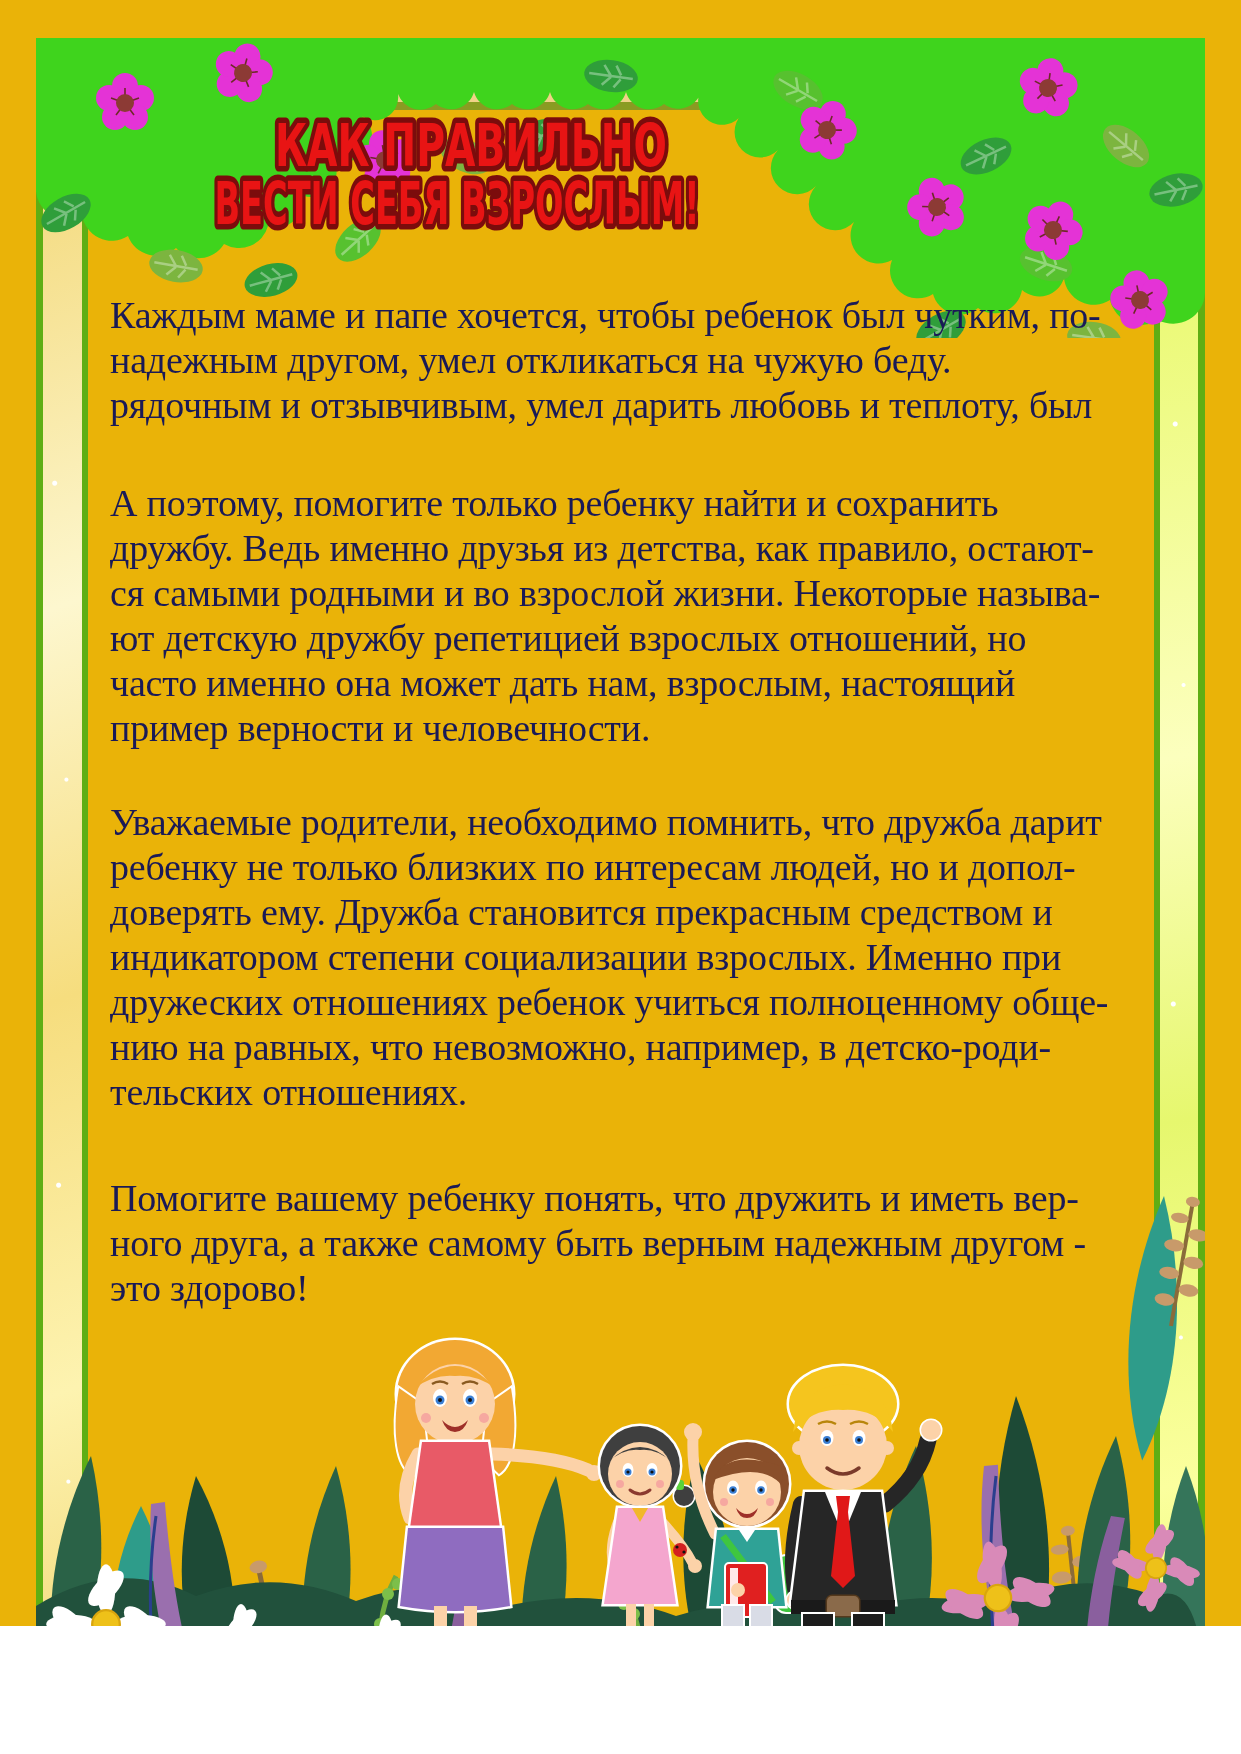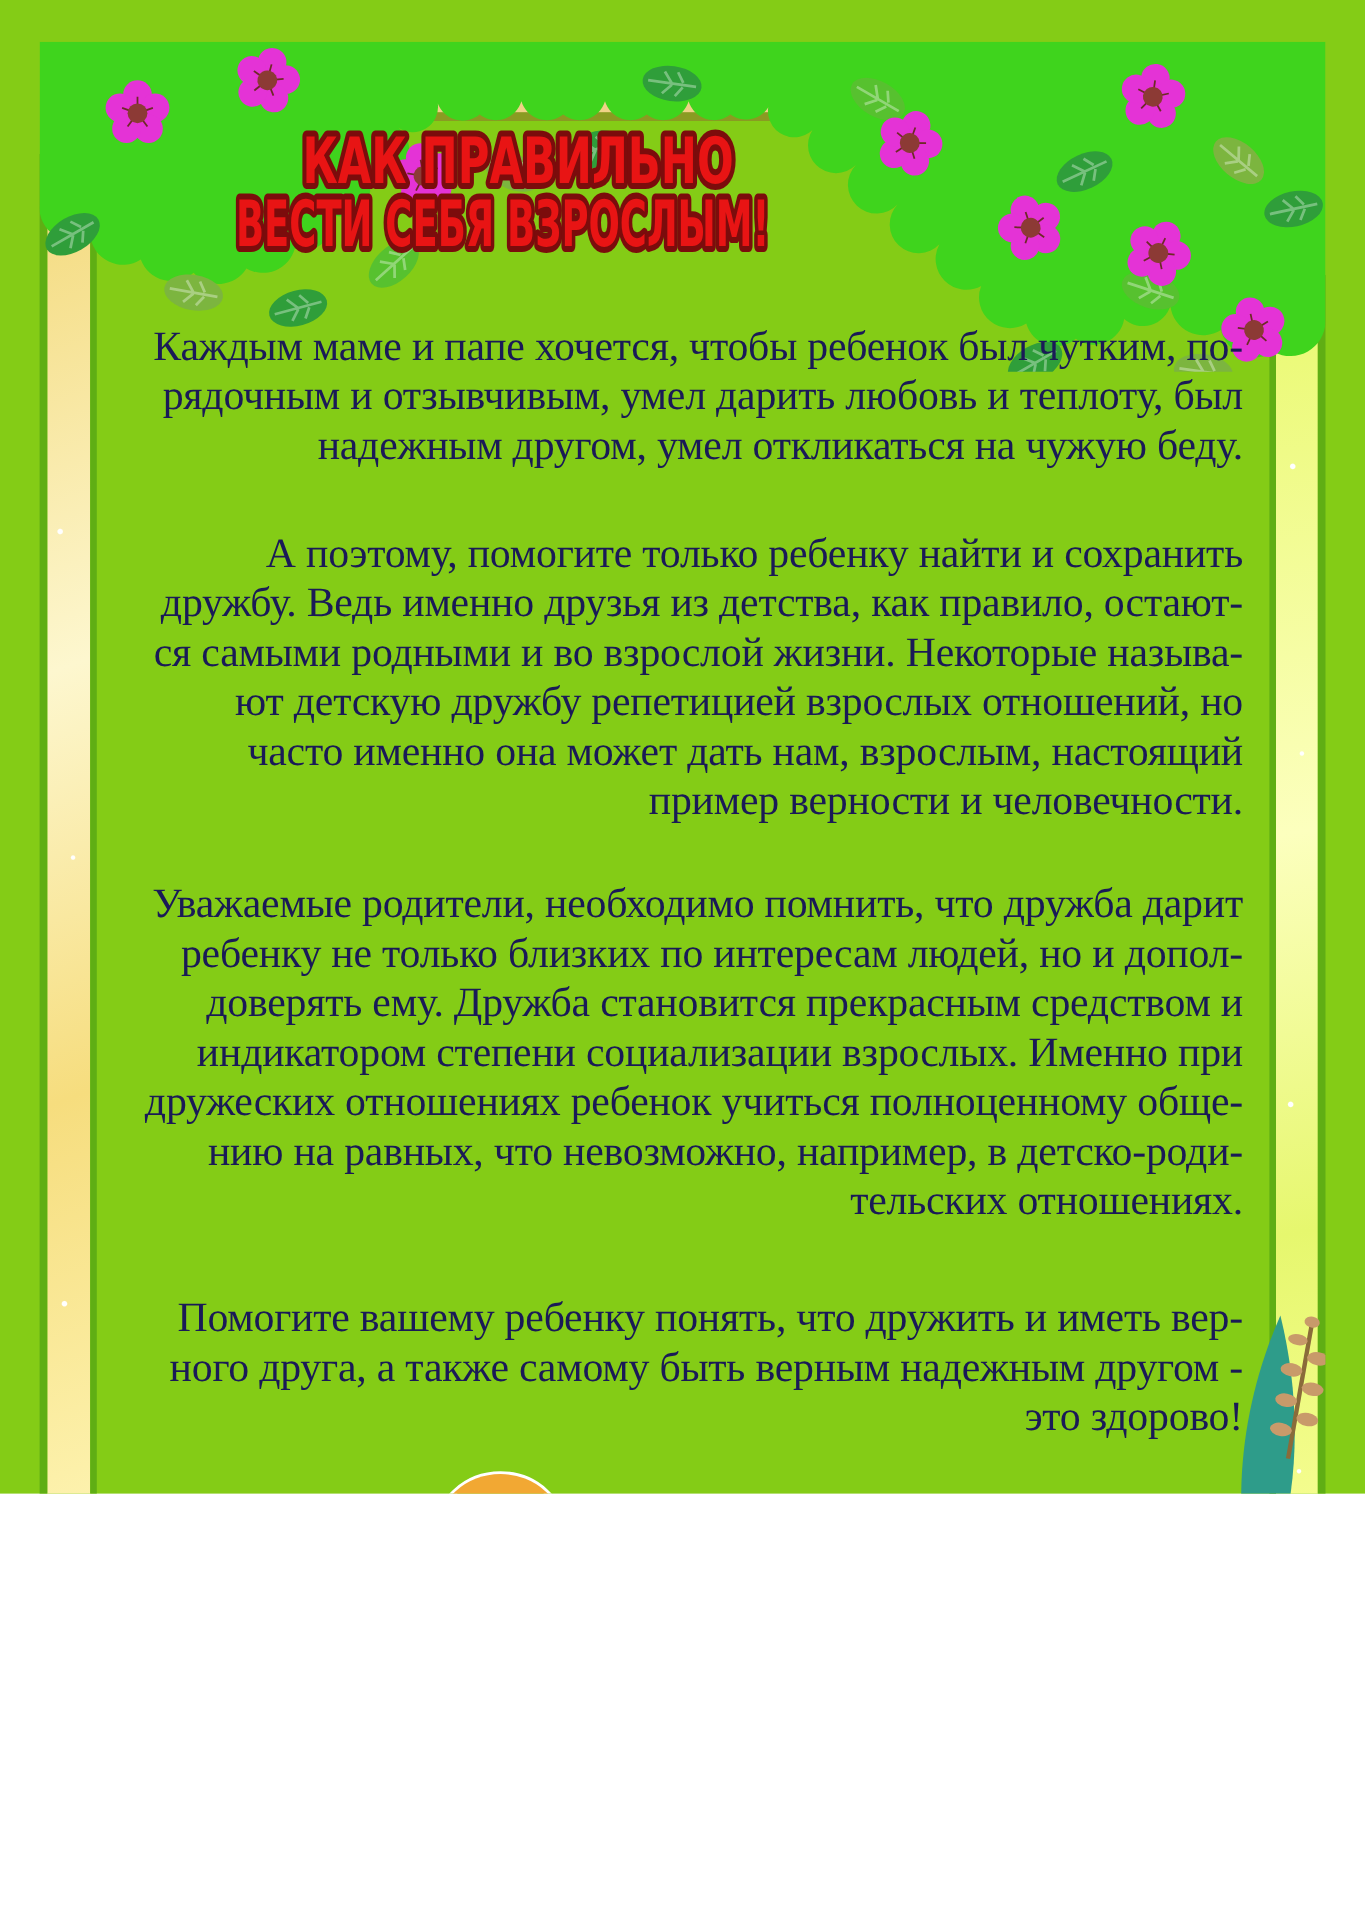--- a/index.html
+++ b/index.html
@@ -1,16 +1,16 @@
 <!DOCTYPE html>
 <html><head>
 <meta charset="utf-8">
 <style>
   html,body{margin:0;padding:0;background:#fff;}
-  #page{position:relative;width:1241px;height:1358px;background:#84cc16;overflow:hidden;
+  #page{position:relative;width:1241px;height:1626px;background:#eab308;overflow:hidden;
         font-family:"Liberation Serif",serif;}
   
   .band{position:absolute;box-sizing:border-box;}
   .band-left{left:36px;top:140px;width:52px;height:1560px;
     border-left:7px solid #5fae14;border-right:6px solid #5fae14;
     background:
       radial-gradient(circle 3px at 30% 22%, #fff 0 2px, transparent 3px),
       radial-gradient(circle 2px at 60% 41%, #fff 0 1.5px, transparent 2.5px),
       radial-gradient(circle 3px at 40% 67%, #fff 0 2px, transparent 3px),
       radial-gradient(circle 2px at 65% 86%, #fff 0 1.5px, transparent 2.5px),
@@ -26,21 +26,21 @@
       linear-gradient(170deg,#e9f96e 0%,#fcffbe 35%,#e6f76e 60%,#fbff9e 85%,#e9f96e 100%);}
   
   #foliage{position:absolute;left:36px;top:38px;width:1169px;height:300px;}
   
   #title-svg{position:absolute;left:120px;top:95px;width:720px;height:150px;}
   .title-text{font-family:"DejaVu Sans",sans-serif;font-weight:bold;
     stroke:#7b0c0c;stroke-width:11;stroke-linejoin:round;paint-order:stroke fill;}
   
   .para{position:absolute;left:110px;width:1020px;color:#1a1a57;
         font-size:38px;line-height:45px;}
-  .tline{white-space:nowrap;height:45px;letter-spacing:-0.2px;text-align:right;}
+  .tline{white-space:nowrap;height:45px;letter-spacing:-0.2px;}
   
   #meadow{position:absolute;left:36px;top:1136px;width:1169px;height:580px;}
   .sticker{paint-order:stroke fill;}
 </style>
 </head>
 <body>
 
 <div id="page">
 
   <div class="band band-left"></div>
@@ -120,22 +120,22 @@
     </g>
   </svg>
 
   <svg id="title-svg" viewBox="0 0 720 150">
     <text class="title-text" x="351" y="71" font-size="58" text-anchor="middle" textLength="392" lengthAdjust="spacingAndGlyphs" fill="#e81414">КАК ПРАВИЛЬНО</text>
     <text class="title-text" x="337" y="129" font-size="58" text-anchor="middle" textLength="485" lengthAdjust="spacingAndGlyphs" fill="#e81414">ВЕСТИ СЕБЯ ВЗРОСЛЫМ!</text>
   </svg>
 
   <div class="para" style="top:293px">
     <div class="tline">Каждым маме и папе хочется, чтобы ребенок был чутким, по-</div>
+    <div class="tline">надежным другом, умел откликаться на чужую беду.</div>
     <div class="tline">рядочным и отзывчивым, умел дарить любовь и теплоту, был</div>
-    <div class="tline">надежным другом, умел откликаться на чужую беду.</div>
   </div>
   <div class="para" style="top:481px">
     <div class="tline">А поэтому, помогите только ребенку найти и сохранить</div>
     <div class="tline">дружбу. Ведь именно друзья из детства, как правило, остают-</div>
     <div class="tline">ся самыми родными и во взрослой жизни. Некоторые называ-</div>
     <div class="tline">ют детскую дружбу репетицией взрослых отношений, но</div>
     <div class="tline">часто именно она может дать нам, взрослым, настоящий</div>
     <div class="tline">пример верности и человечности.</div>
   </div>
   <div class="para" style="top:800px">

